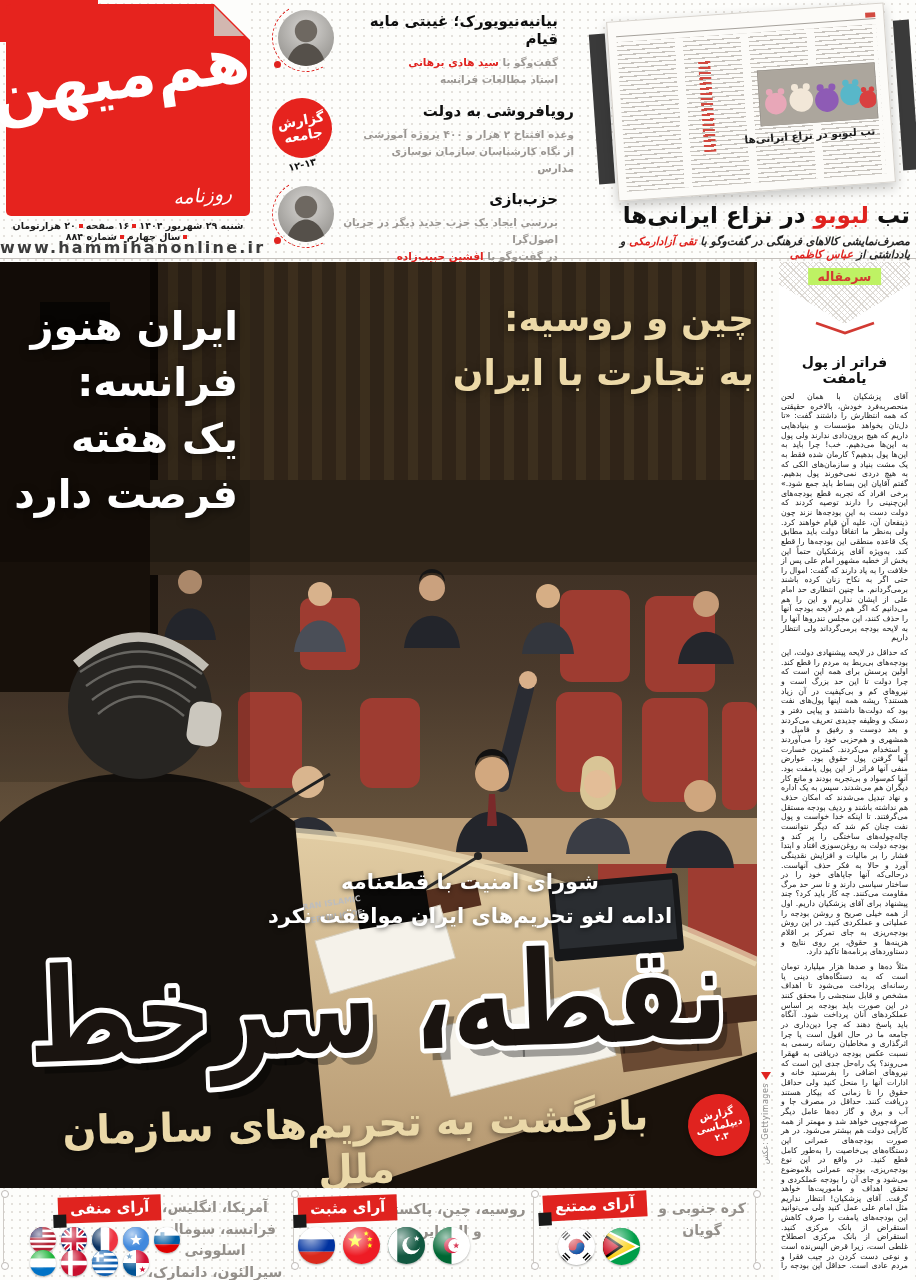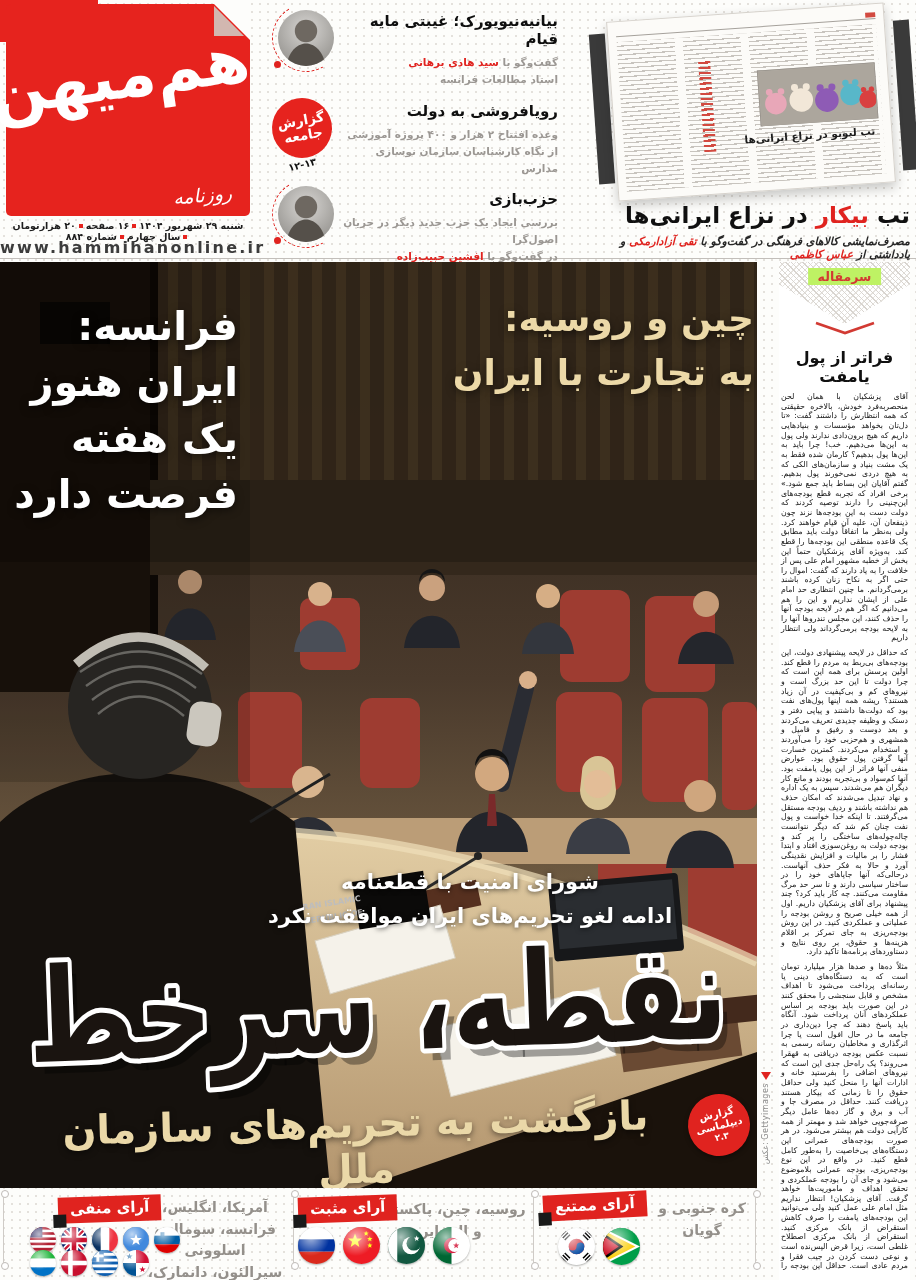--- a/index.html
+++ b/index.html
@@ -42,21 +42,21 @@
   #t1-portrait { left:278px; top:10px; }
   #t3-portrait { left:278px; top:186px; }
 
   .report-badge { position:absolute; left:272px; top:98px; width:60px; height:60px; border-radius:50%;
     background:#e6231e; color:#fff; display:flex; flex-direction:column; align-items:center; justify-content:center;
     font-weight:bold; font-size:13.5px; line-height:1.08; transform:rotate(-10deg); }
   .badge-pages { position:absolute; left:288px; top:159px; font-size:10px; font-weight:bold; color:#111; transform:rotate(-14deg); }
 
   .teaser-text { position:absolute; width:222px; text-align:right; }
   #t1-text { left:336px; top:12px; }
-  #t2-text { left:336px; top:102px; }
+  #t2-text { left:352px; top:102px; }
   #t3-text { left:336px; top:190px; }
   .teaser-h { font-size:15px; font-weight:bold; color:#0f0f0f; margin-bottom:6px; }
   .teaser-line { font-size:10.5px; color:#9b9793; font-weight:bold; line-height:1.6; }
   .red-name { color:#e0231f; }
 
   
   #lab-wrap { position:absolute; left:592px; top:4px; width:322px; height:200px; }
   .lab-side { position:absolute; background:#3a3a3a; width:16px; height:150px; }
   #lab-side-l { left:2px; top:30px; transform:rotate(-4deg); }
   #lab-side-r { right:0; top:16px; transform:rotate(-4deg); }
@@ -96,21 +96,21 @@
   .credit-txt { writing-mode:vertical-rl; transform:rotate(180deg); font-size:8px; color:#8a8a8a; direction:ltr; letter-spacing:.5px; }
 
   
   #editorial { position:absolute; left:779px; top:262px; width:131px; height:1018px; background:#fff; }
   .ed-ribbon { position:relative; height:62px; margin:0;
     background:repeating-linear-gradient(45deg,#d8d4cf 0 1px,transparent 1px 4px),repeating-linear-gradient(-45deg,#e6e3de 0 1px,transparent 1px 4px);
     clip-path:polygon(0 0,100% 0,100% 36%,50% 100%,0 36%); }
   .ed-label { position:absolute; left:50%; top:4px; transform:translateX(-50%); background:#bef264; padding:1px 10px;
     color:#d23a33; font-size:12.5px; font-weight:bold; white-space:nowrap; }
   .ed-chevron { display:block; margin:-4px auto 2px; }
-  .ed-title { text-align:center; font-size:16px; font-weight:bold; color:#101010; margin:12px 0 6px; }
+  .ed-title { text-align:center; font-size:14px; font-weight:bold; color:#101010; margin:18px 0 6px; }
   #ed-body { padding:0 2px; font-size:7.8px; line-height:1.24; text-align:justify; color:#141414; overflow:hidden; height:880px; }
   #ed-body p { margin:0 0 5px; }
 
   
   #votes { position:absolute; left:0; top:1188px; width:757px; height:92px; }
   .vdiv { position:absolute; top:6px; height:72px; border-left:1px solid #cfcbc7; }
   .vdiv::before, .vdiv::after { content:''; position:absolute; left:-3.5px; width:6px; height:6px;
     border:1px solid #bfbbb7; border-radius:50%; background:#fff; }
   .vdiv::before { top:-4px; } .vdiv::after { bottom:-4px; }
   .vote-label { position:absolute; background:#e0231f; color:#fff; font-weight:bold; font-size:15px;
@@ -203,21 +203,21 @@
               <circle cx="98" cy="18" r="3.3" fill="#58b7c9"></circle>
             <circle cx="110" cy="36" r="9" fill="#d94040"></circle>
               <circle cx="106" cy="26" r="2.8" fill="#d94040"></circle>
               <circle cx="114" cy="26" r="2.8" fill="#d94040"></circle>
           </g>
         </svg>
       </div>
       <div class="lab-ph-headline">تب لبوبو در نزاع ایرانی‌ها</div>
     </div>
   </div>
-  <div id="lab-title"><span>تب </span><span class="red-name">بیکار</span><span> در نزاع ایرانی‌ها</span></div>
+  <div id="lab-title"><span>تب </span><span class="red-name">لبوبو</span><span> در نزاع ایرانی‌ها</span></div>
   <div id="lab-sub"><span>مصرف‌نمایشی کالاهای فرهنگی در گفت‌وگو با </span><span class="red-name">تقی آزادارمکی</span><span> و یادداشتی از </span><span class="red-name">عباس کاظمی</span></div>
 </div>
 
 <div id="photo">
   <svg class="scene" viewBox="0 0 757 926" preserveAspectRatio="none">
     <defs>
       <linearGradient id="wall" x1="0" y1="0" x2="0" y2="1">
         <stop offset="0" stop-color="#241b13"></stop>
           <stop offset=".45" stop-color="#4a3a2c"></stop>
         <stop offset=".75" stop-color="#7a6548"></stop>
@@ -333,22 +333,22 @@
       <path d="M76 402 Q140 346 206 406" stroke="#e3ded4" stroke-width="9" fill="none"></path>
       <rect x="188" y="440" width="32" height="44" rx="11" fill="#efeae0" transform="rotate(8 204 462)"></rect>
       <path d="M250 560 L330 512" stroke="#1f1f1f" stroke-width="3"></path>
     </g>
     <path d="M360 926 L757 790 L757 926 Z" fill="#1a120b"></path>
     <rect width="757" height="300" fill="#000" opacity=".2"></rect>
     <rect width="250" height="520" fill="#000" opacity=".15"></rect>
   </svg>
 
   <div class="hl-left">
+    <div>ایران هنوز</div>
     <div>فرانسه:</div>
-    <div>ایران هنوز</div>
     <div>یک هفته</div>
     <div>فرصت دارد</div>
   </div>
   <div class="hl-right">
     <div>چین و روسیه:</div>
     <div>به تجارت با ایران</div>
   </div>
   <div class="kicker">
     <div>شورای امنیت با قطعنامه</div>
     <div>ادامه لغو تحریم‌های ایران موافقت نکرد</div>

